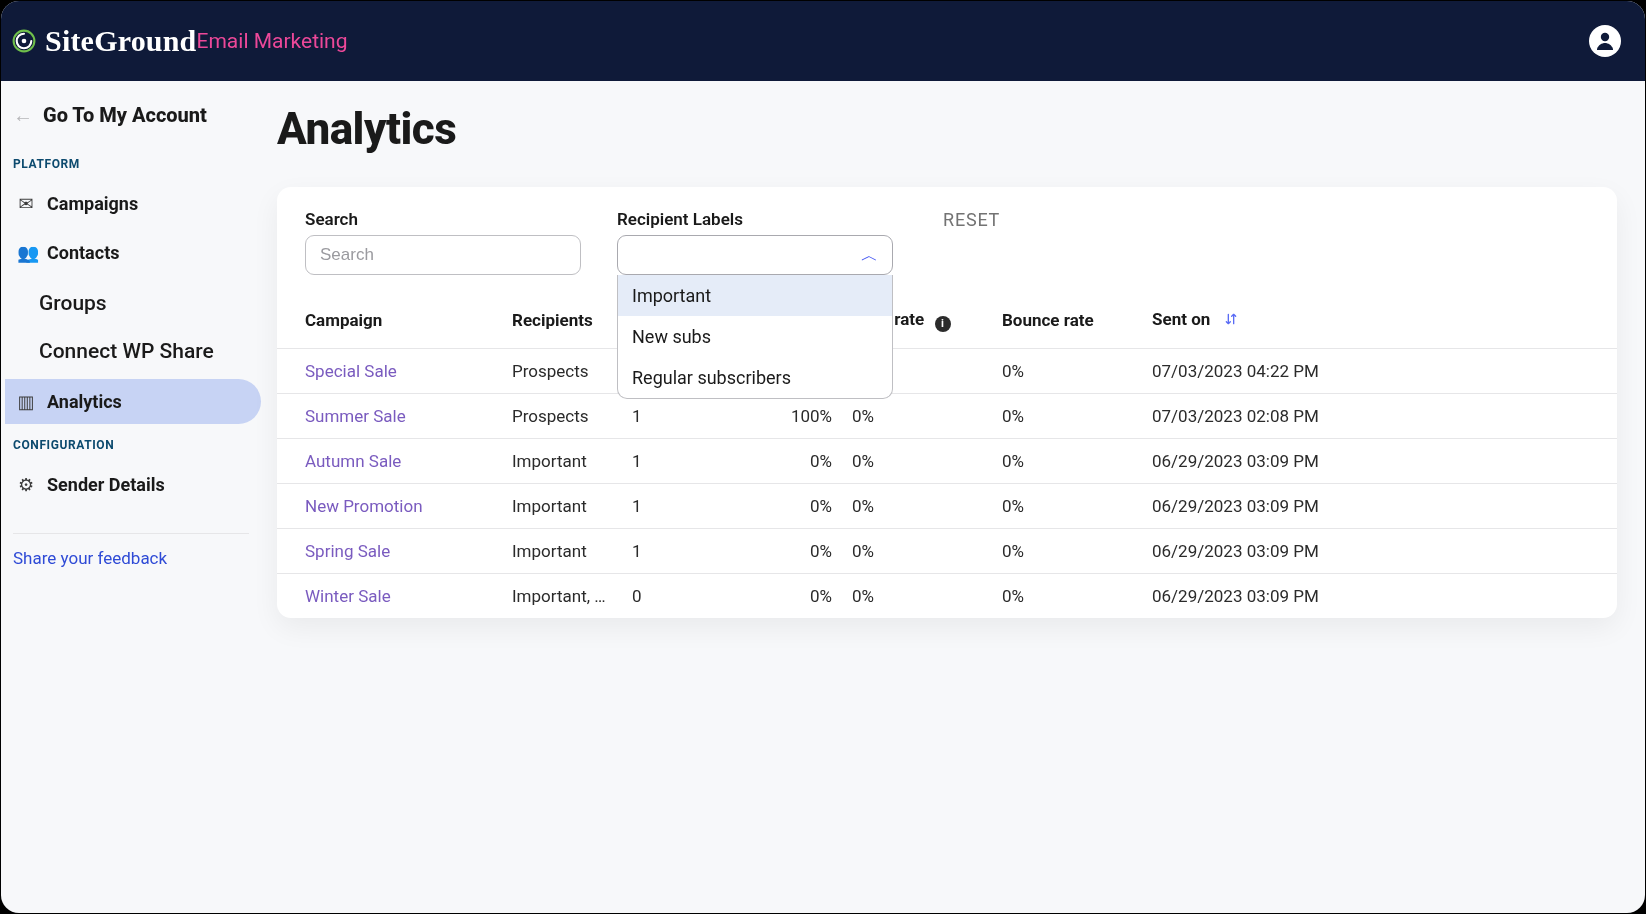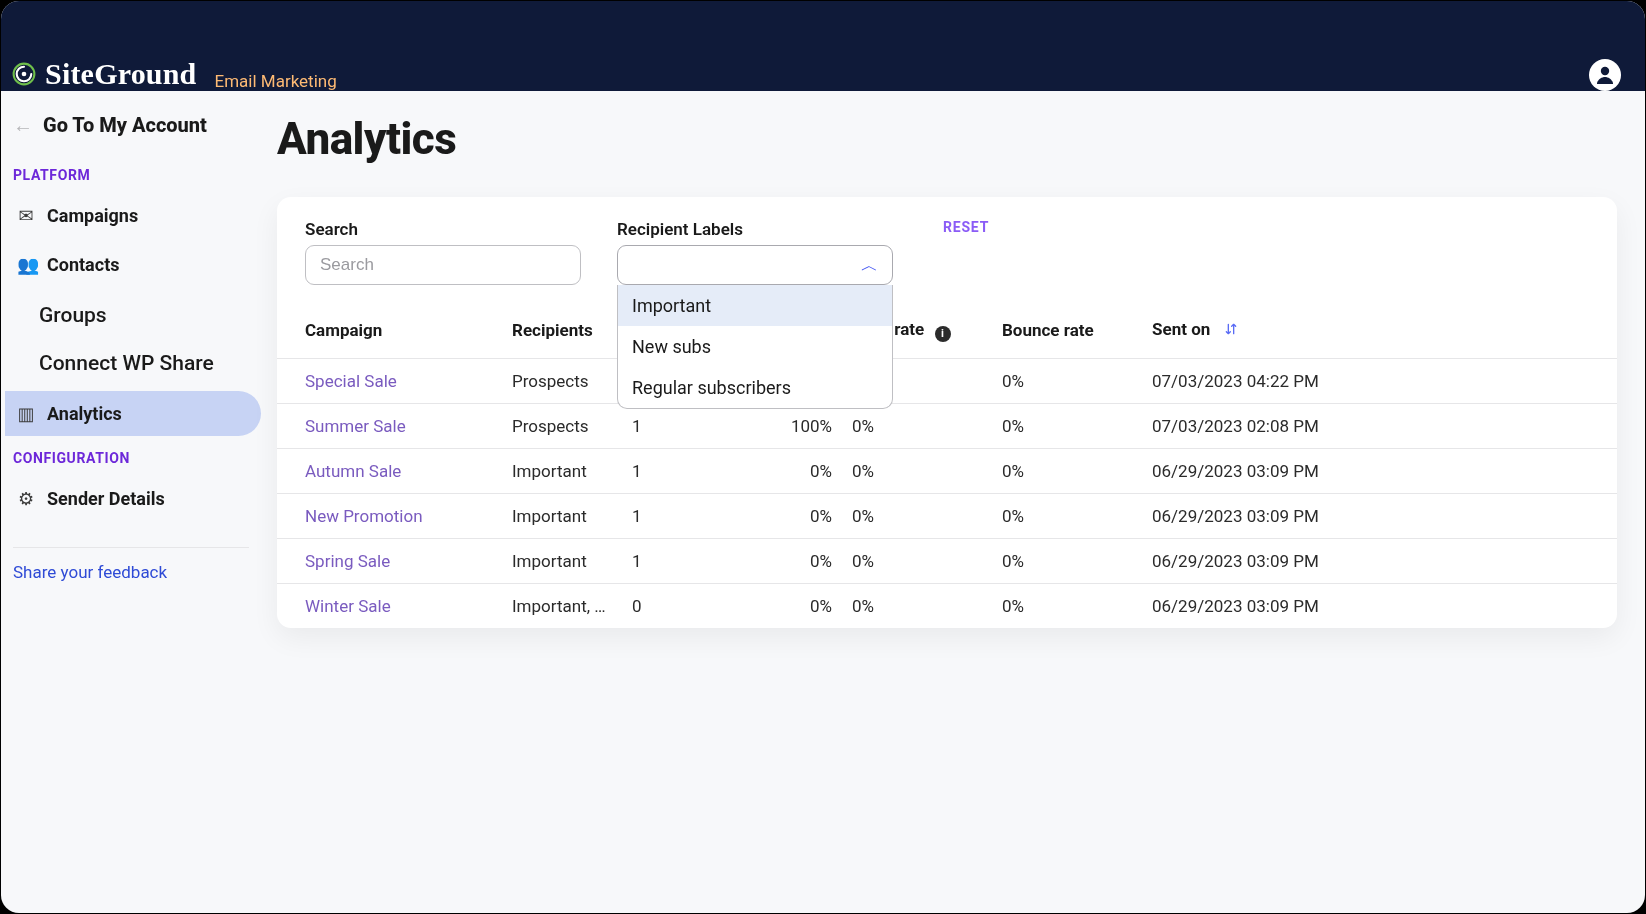--- a/index.html
+++ b/index.html
@@ -24,30 +24,30 @@
   }
   .viewport{
     position:absolute;inset:1px;
     background:var(--bg);
     border-radius:18px;
     overflow:hidden;
     display:flex;flex-direction:column;
   }
   
   .topbar{
-    height:90px;
+    height:80px;
     background:var(--navy);
-    display:flex;align-items:flex-end;
+    display:flex;align-items:center;
     padding:0 24px 0 10px;
     color:#fff;
   }
   .brand{display:flex;align-items:center;gap:8px;font-size:30px;font-weight:700;letter-spacing:.2px;}
   .brand svg{flex:0 0 auto;}
   .brand-name{font-family:'Comic Sans MS','Segoe Script','Brush Script MT',cursive;font-weight:700;}
-  .brand-sub{margin-left:18px;font-size:17px;color:#fdba74;font-weight:400;}
+  .brand-sub{font-size:21px;color:#ec4899;font-weight:400;}
   .topbar-spacer{flex:1;}
   .avatar-circle{
     width:32px;height:32px;border-radius:50%;
     background:#fff;display:flex;align-items:center;justify-content:center;
   }
   .avatar-circle svg{width:24px;height:24px;color:var(--navy);}
 
   
   .body{flex:1;display:flex;min-height:0;}
   .sidebar{
@@ -55,22 +55,22 @@
     padding-top:22px;
   }
   .go-account{
     display:flex;align-items:center;gap:10px;
     padding:0 12px 20px 12px;
     font-size:20px;font-weight:800;
   }
   .go-account .arrow{color:#b6b6b9;}
   .section-label{
     padding:10px 12px 6px 12px;
-    font-size:14px;font-weight:700;letter-spacing:.6px;
-    color:#6d28d9;
+    font-size:12px;font-weight:700;letter-spacing:.6px;
+    color:#0c4a6e;
   }
   .nav-item{
     display:flex;align-items:center;gap:12px;
     padding:12px 12px 12px 12px;
     margin:4px 0 4px 4px;
     font-size:18px;font-weight:700;
     cursor:pointer;
     border-radius:0 999px 999px 0;
   }
   .nav-item .icon{width:18px;text-align:center;color:#3c3c3c;font-weight:400;}
@@ -125,22 +125,22 @@
   .select-box .chev{color:var(--blue-accent);}
   .dropdown{
     position:absolute;left:0;top:40px;width:276px;
     background:#fff;border:1.5px solid #bfbfc3;border-top:none;
     border-radius:0 0 10px 10px;
     overflow:hidden;z-index:5;
   }
   .dropdown .opt{padding:10px 14px;font-size:18px;cursor:pointer;}
   .dropdown .opt.hl{background:var(--dropdown-hl);}
   .reset{
-    font-size:14px;font-weight:700;letter-spacing:.8px;
-    color:#8b5cf6;cursor:pointer;
+    font-size:18px;font-weight:400;letter-spacing:.8px;
+    color:#737373;cursor:pointer;
     margin-left:14px;padding-bottom:10px;
   }
 
   table.data{
     width:100%;border-collapse:collapse;
     table-layout:fixed;
   }
   table.data th{
     text-align:left;font-size:17px;font-weight:700;
     padding:16px 10px;border-bottom:1px solid var(--divider);

